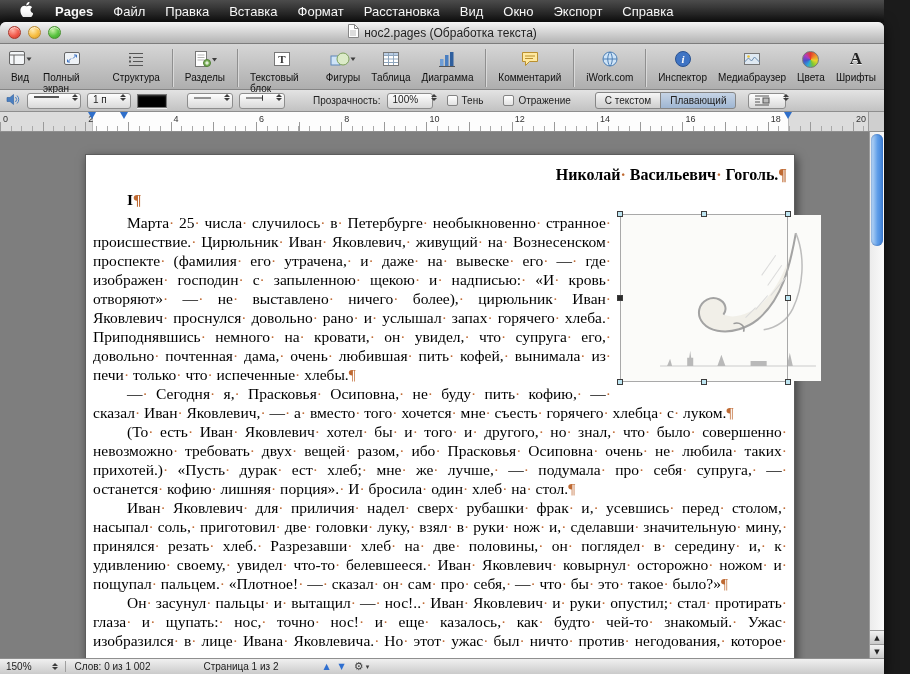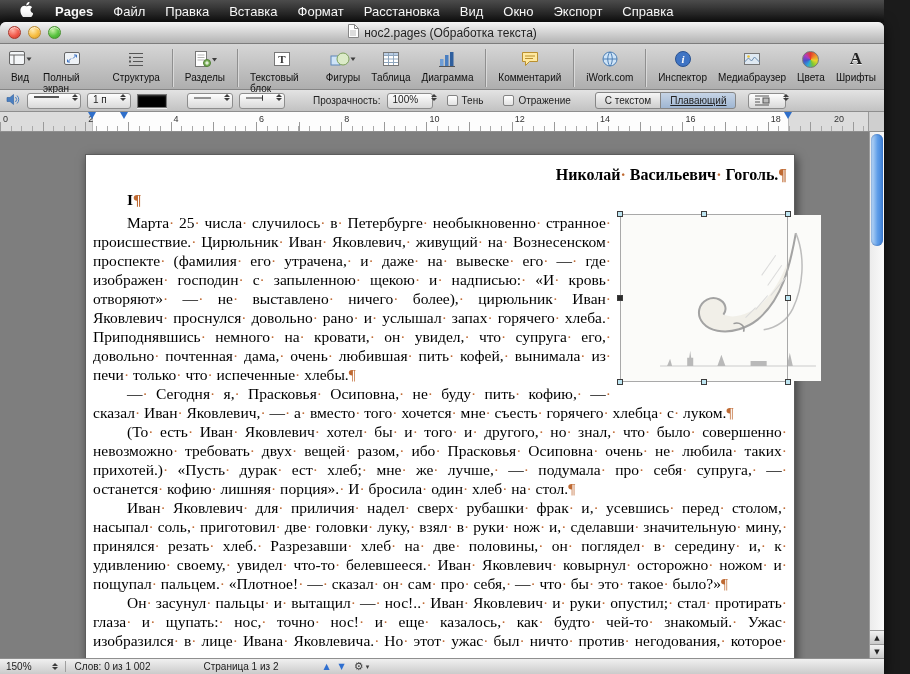--- a/index.html
+++ b/index.html
@@ -49,21 +49,21 @@
   .ddarr i { display:block; width:0; height:0; border-left:3px solid transparent; border-right:3px solid transparent; }
   .ddarr i.up { border-bottom:3px solid #3c3c3c; }
   .ddarr i.dn { border-top:3px solid #3c3c3c; }
   .well { width:30px; height:14px; background:#000; border:1px solid #777; box-shadow:inset 0 1px 2px rgba(255,255,255,.25), 0 1px 0 #eee; }
   .cb { width:11px; height:11px; background:linear-gradient(#fff,#e2e2e2); border:1px solid #848484; border-radius:2px; }
   .cbrow { display:flex; align-items:center; gap:4px; }
   .seg { display:flex; margin-left:18px; }
   .segbtn { height:17px; border:1px solid #868686; background:linear-gradient(#f6f6f6,#cecece);
     font-size:10px; padding:0 9px; display:flex; align-items:center; color:#222; }
   .segbtn.first { border-radius:3px 0 0 3px; }
-  .segbtn.last { border-radius:0 3px 3px 0; margin-left:-1px;text-decoration:underline; }
+  .segbtn.last { border-radius:0 3px 3px 0; margin-left:-1px; }
   .segbtn.active { background:linear-gradient(#c6d4e6,#9fb6d2); }
 
   
   .ruler { height:20px; position:relative; background:#dcdcdc; border-bottom:1px solid #8e8e8e; overflow:hidden; }
   .ruler-active { position:absolute; left:92px; width:697px; top:0; bottom:0; background:#fdfdfd; border-left:1px solid #bbb; border-right:1px solid #bbb; }
   .ruler-ticks { position:absolute; left:0; right:16px; bottom:0; height:5px;
     background:repeating-linear-gradient(to right,#a9a9a9 0 1px,transparent 1px 10.66px); }
   .ruler-ticks2 { position:absolute; left:0; right:16px; bottom:0; height:9px;
     background:repeating-linear-gradient(to right,#9a9a9a 0 1px,transparent 1px 42.65px); }
   .rnum { position:absolute; top:2px; font-size:9px; color:#333; }
@@ -389,21 +389,21 @@
           <span class="rnum" style="left: 3px;">0</span>
           <span class="rnum" style="left: 88.3px;">2</span>
           <span class="rnum" style="left: 173.6px;">4</span>
           <span class="rnum" style="left: 258.9px;">6</span>
           <span class="rnum" style="left: 344.2px;">8</span>
           <span class="rnum" style="left: 429.5px;">10</span>
           <span class="rnum" style="left: 514.8px;">12</span>
           <span class="rnum" style="left: 600.1px;">14</span>
           <span class="rnum" style="left: 685.4px;">16</span>
           <span class="rnum" style="left: 770.7px;">18</span>
-          <span class="rnum" style="left: 834px;">20</span>
+          <span class="rnum" style="left: 856px;">20</span>
         </div>
       <div class="rmark" style="left:88px;"></div>
       <div class="rmark" style="left:120px;"></div>
       <div class="rmark" style="left:784px;"></div>
       <div class="ruler-corner"></div>
     </div>
 
     <div class="docarea">
       <div class="page">
         <div class="page-inner">

